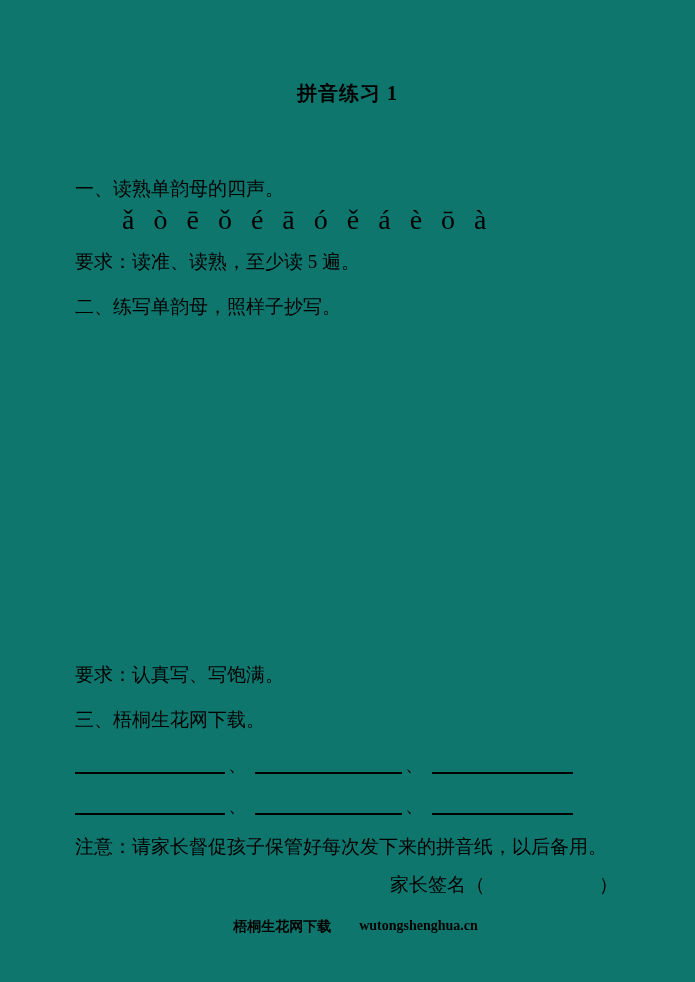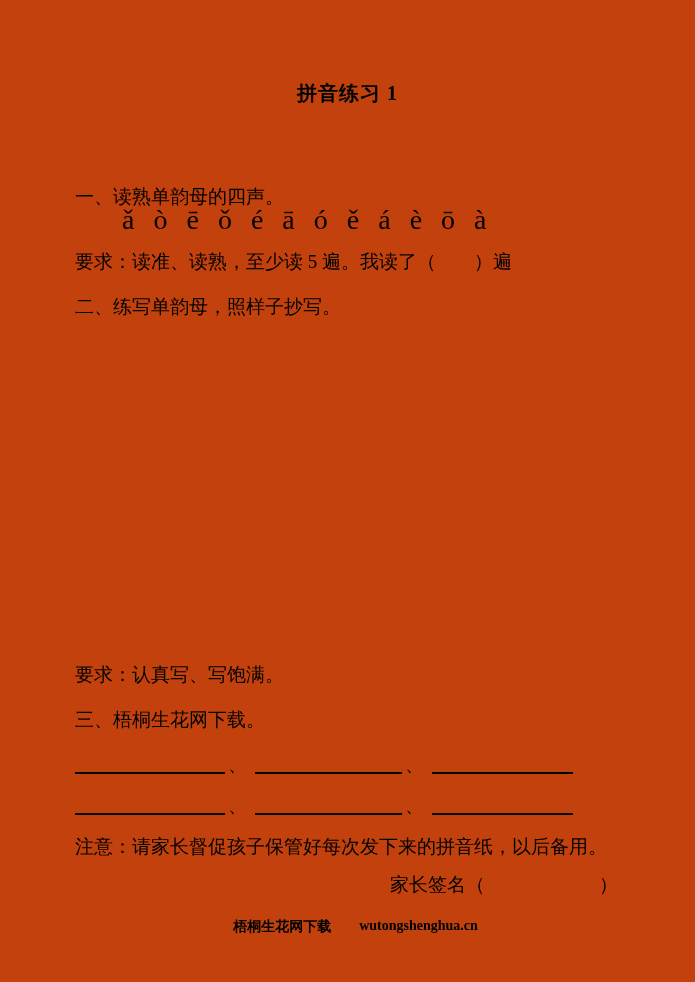--- a/index.html
+++ b/index.html
@@ -1,20 +1,20 @@
 <!DOCTYPE html>
 <html><head>
 <meta charset="utf-8">
 <style>
   html, body { margin: 0; padding: 0; background: #ffffff; }
   .page {
     position: relative;
     width: 695px;
     height: 982px;
-    background: #c2410c;
+    background: #0f766e;
     color: #000000;
     font-family: "Liberation Serif", "DejaVu Serif", serif;
     overflow: hidden;
   }
   .abs { position: absolute; }
   .t { font-size: 19px; line-height: 1.15; white-space: nowrap; }
   .title {
     top: 80px; left: 0; width: 695px;
     text-align: center;
     font-size: 20px; font-weight: bold;
@@ -22,30 +22,30 @@
   }
   .header-line { top: 127px; right: 75px; }
   .fill {
     display: inline-block;
     border-bottom: 1px solid #000;
     height: 19px;
     vertical-align: bottom;
   }
   .fill-class { width: 37px; }
   .fill-name  { width: 150px; }
-  .s1-heading { top: 186px; left: 75px; }
+  .s1-heading { top: 178px; left: 75px; }
   .pinyin-row {
     top: 203px; left: 122px;
     display: flex; gap: 19px;
     font-size: 28px; line-height: 1.2;
   }
   .pinyin-row span { display: inline-block; }
   .req-row {
     top: 251px; left: 75px; width: 545px;
-    display: flex; justify-content: flex-start;
+    display: flex; justify-content: space-between;
   }
   .s2-heading { top: 296px; left: 75px; }
   .s2-req     { top: 664px; left: 75px; }
   .s3-heading { top: 709px; left: 75px; }
   .name-row {
     left: 75px;
     display: flex; align-items: flex-end;
     font-size: 19px; line-height: 1;
   }
   .name-row-1 { top: 754px; }
@@ -87,21 +87,20 @@
     <span>ó</span>
     <span>ě</span>
     <span>á</span>
     <span>è</span>
     <span>ō</span>
     <span>à</span>
   </div>
 
   <div class="abs t req-row">
     <span>要求：读准、读熟，至少读 5 遍。</span>
-    <span>我读了（　　）遍</span>
   </div>
 
   <div class="abs t s2-heading">二、练写单韵母，照样子抄写。</div>
 
   <div class="abs t s2-req">要求：认真写、写饱满。</div>
 
   <div class="abs t s3-heading">三、梧桐生花网下载。</div>
 
   <div class="abs name-row name-row-1">
     <span class="blank blank-1"></span>

